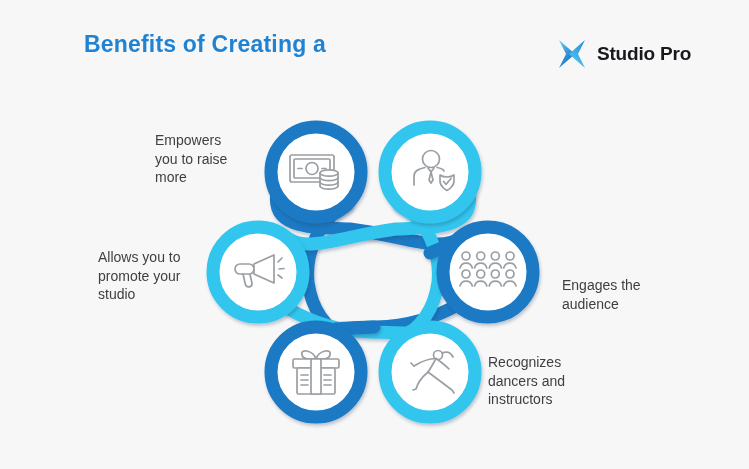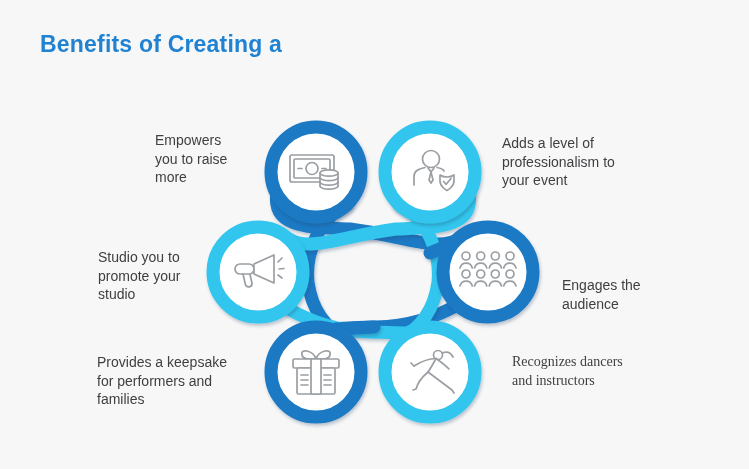--- a/index.html
+++ b/index.html
@@ -5,20 +5,21 @@
   html,body{margin:0;padding:0;}
   #stage{
     position:relative;width:749px;height:469px;overflow:hidden;
     background:#f7f7f7;
     font-family:"Liberation Sans",sans-serif;
   }
   #page-title{
     position:absolute;left:40px;top:30px;width:330px;
     font-size:23px;line-height:1.28;font-weight:700;color:#1f82d2;
     letter-spacing:.2px;
+    text-align:center;
   }
   #logo{
     position:absolute;left:554px;top:36px;display:flex;align-items:center;gap:7px;
   }
   #logo .logo-text{
     font-size:19px;font-weight:700;color:#17191d;letter-spacing:-0.2px;
   }
   .label{
     position:absolute;font-size:14px;line-height:1.33;color:#3e3f41;
   }
@@ -29,20 +30,37 @@
 </style>
 </head>
 <body>
 
 <div id="stage">
 
   <div id="page-title">
     <div>Benefits of Creating a</div>
   </div>
 
+  <div id="logo">
+    <svg width="36" height="36" viewBox="0 0 36 36">
+      <defs>
+        <linearGradient id="lgL" x1="0" y1="0" x2="0.6" y2="1">
+          <stop offset="0" stop-color="#63d2f7"></stop>
+            <stop offset="1" stop-color="#1565c0"></stop>
+        </linearGradient>
+        <linearGradient id="lgR" x1="1" y1="0" x2="0.4" y2="1">
+          <stop offset="0" stop-color="#1e88d4"></stop>
+            <stop offset="1" stop-color="#55c8f2"></stop>
+        </linearGradient>
+      </defs>
+      <path d="M5,4 L21,18 L5,32 L12,18 Z" fill="url(#lgL)"></path>
+      <path d="M31,4 L15,18 L31,32 L24,18 Z" fill="url(#lgR)"></path>
+    </svg>
+    <span class="logo-text">Studio Pro</span>
+  </div>
 
   <svg id="knot" width="749" height="469" viewBox="0 0 749 469">
     <defs>
       <filter id="soft" x="-30%" y="-30%" width="160%" height="160%">
         <feDropShadow dx="1.2" dy="2.4" stdDeviation="1.7" flood-color="#1a3d5c" flood-opacity="0.28"></feDropShadow>
       </filter>
     </defs>
 
     <g filter="url(#soft)" fill="none" stroke="#1b79c4" stroke-width="13" stroke-linecap="round">
       <path d="M 277,193 C 271,231 318,227 350,229 C 404,236 436,252 460,239"></path>
@@ -150,19 +168,17 @@
         <path d="M12,-19 C17,-21 21,-19 23,-15"></path>
         <path d="M6,-13.5 C3,-8 1,-4 -2,0"></path>
         <path d="M6,-13.5 C11,-10 15,-7 19,-3"></path>
         <path d="M-2,0 C-8,5 -12,10 -14,17 L-17,18"></path>
         <path d="M-2,0 C6,6 14,12 22,18 L24,21"></path>
       </g>
     </g>
   </svg>
 
   <div class="label right" style="left:155px;top:131px;width:92px;">Empowers you to raise more</div>
-  <div class="label left" style="left:502px;top:134px;width:128px;">Adds a level of professionalism to your event</div>
-  <div class="label right" style="left:98px;top:248px;width:90px;">Studio you to promote your studio</div>
+  <div class="label right" style="left:98px;top:248px;width:90px;">Allows you to promote your studio</div>
   <div class="label left" style="left:562px;top:257px;width:110px;margin-top:19px;">Engages the audience</div>
-  <div class="label right" style="left:97px;top:353px;width:150px;">Provides a keepsake for performers and families</div>
-  <div class="label left" style="left:512px;top:353px;width:112px;font-family:Liberation Serif, serif;">Recognizes dancers and instructors</div>
+  <div class="label left" style="left:488px;top:353px;width:112px;">Recognizes dancers and instructors</div>
 
 </div>
 
 </body></html>

